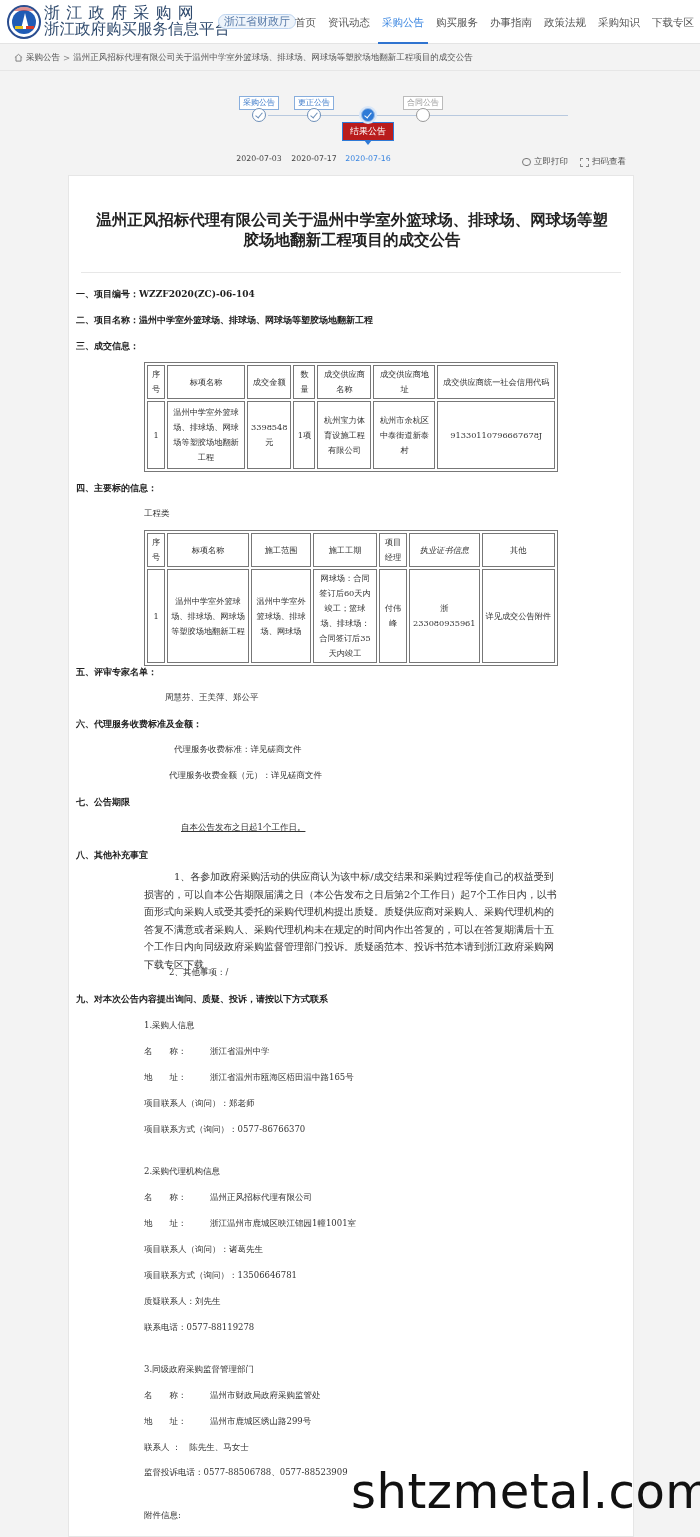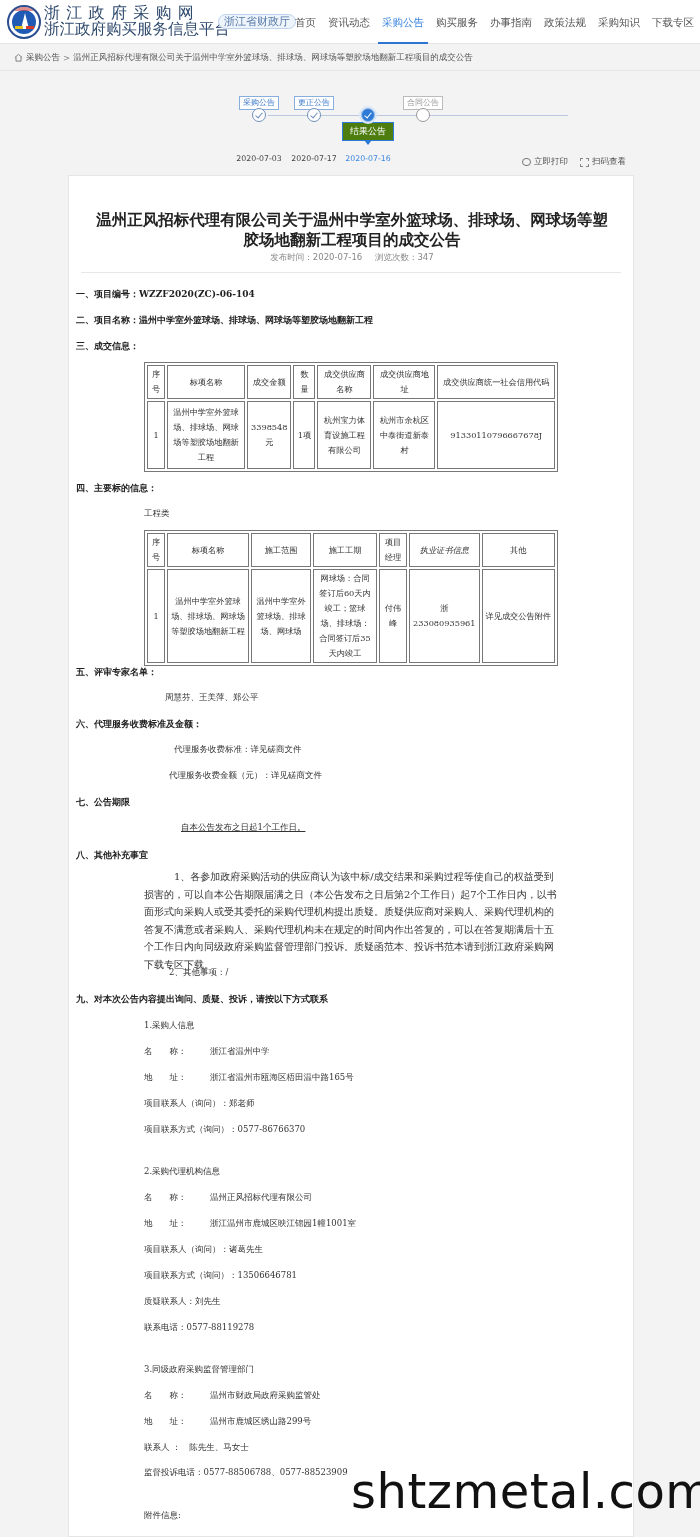--- a/index.html
+++ b/index.html
@@ -26,21 +26,21 @@
   .crumbs { position: absolute; left: 0; top: 45px; width: 700px; height: 26px; background: #f3f3f3; border-bottom: 1px solid #e6e6e6; display: flex; align-items: center; padding-left: 14px; font-size: 8.5px; color: #555; white-space: nowrap; }
   .crumbs .home { display: inline-block; width: 9px; height: 9px; margin-right: 3px; position: relative; }
   .crumbs .sep { margin: 0 3px; color: #888; }
 
   
   .timeline { position: absolute; left: 0; top: 80px; width: 700px; height: 60px; }
   .tl-line { position: absolute; top: 35px; height: 1px; background: #b8c9df; }
   .tl-step { position: absolute; width: 60px; margin-left: -30px; text-align: center; }
   .tl-tag { display: inline-block; font-size: 8px; padding: 1px 3px; border: 1px solid #88aedd; color: #3b79c9; background: #fff; line-height: 10px; white-space: nowrap; }
   .tl-tag.gray { border-color: #bbb; color: #999; }
-  .tl-tag.active { background: #4d7c0f; color: #fff; border-color: #2e7ad7; font-size: 9px; padding: 3px 7px; line-height: 11px; position: relative; margin-top: 38px; }
+  .tl-tag.active { background: #b91c1c; color: #fff; border-color: #2e7ad7; font-size: 9px; padding: 3px 7px; line-height: 11px; position: relative; margin-top: 38px; }
   .tl-tag.active::after { content: ""; position: absolute; left: 50%; bottom: -5px; margin-left: -4px; border-left: 4px solid transparent; border-right: 4px solid transparent; border-top: 5px solid #2e7ad7; }
   .tl-dot { position: absolute; left: 23px; width: 14px; height: 14px; border-radius: 50%; background: #fff; border: 1.5px solid #6d8fb8; }
   .tl-dot.done::after { content: ""; position: absolute; left: 3.5px; top: 1.5px; width: 3px; height: 6px; border-right: 1.5px solid #6d8fb8; border-bottom: 1.5px solid #6d8fb8; transform: rotate(40deg); }
   .tl-dot.current { background: #2e7ad7; border-color: #9dbde6; box-shadow: 0 0 0 2px #d9e7f8; }
   .tl-dot.current::after { content: ""; position: absolute; left: 3.5px; top: 1.5px; width: 3px; height: 6px; border-right: 1.5px solid #fff; border-bottom: 1.5px solid #fff; transform: rotate(40deg); }
   .tl-dot.todo { border-color: #999; }
   .tl-date { position: absolute; top: 46px; left: 0; width: 60px; text-align: center; font-size: 7.8px; color: #444; }
   .tl-date.current { color: #3b86e0; }
 
   
@@ -140,24 +140,20 @@
     <span>立即打印</span>
   </div>
   <div class="tool">
     <span class="ico-qr"></span>
     <span>扫码查看</span>
   </div>
 </div>
 
 <div class="card">
   <div class="title">温州正风招标代理有限公司关于温州中学室外篮球场、排球场、网球场等塑胶场地翻新工程项目的成交公告</div>
-  <div class="meta">
-    <span>发布时间：2020-07-16</span>
-    <span>浏览次数：347</span>
-  </div>
   <div class="hr"></div>
 </div>
 
 <div class="sec" style="top:288px;">一、项目编号：WZZF2020(ZC)-06-104</div>
 <div class="sec" style="top:314px;">二、项目名称：温州中学室外篮球场、排球场、网球场等塑胶场地翻新工程</div>
 <div class="sec" style="top:340px;">三、成交信息：</div>
 
 <table class="t" style="left:144px; top:362px; width:414px;">
   <tbody>
       <tr>

